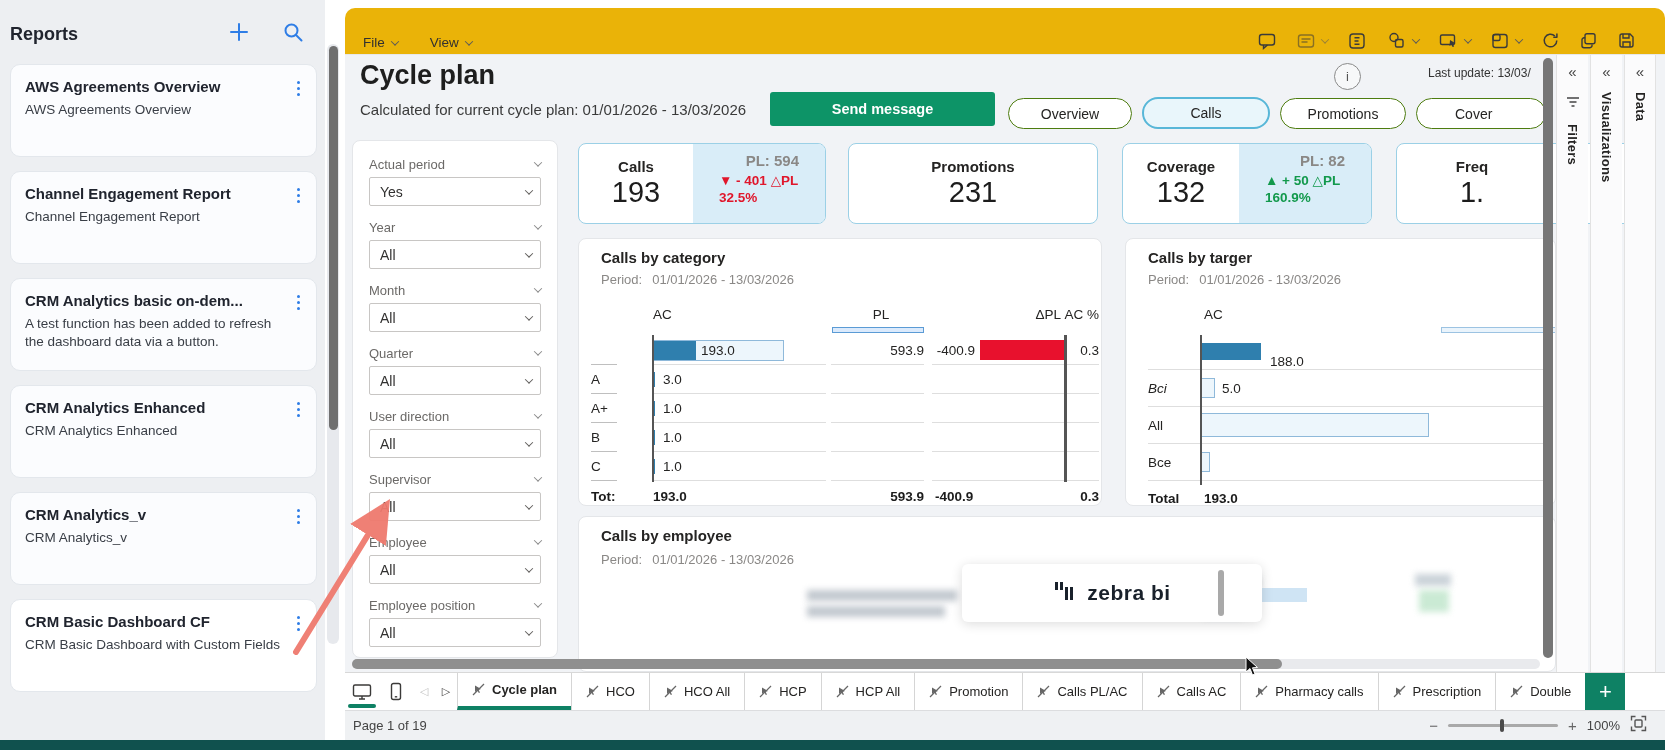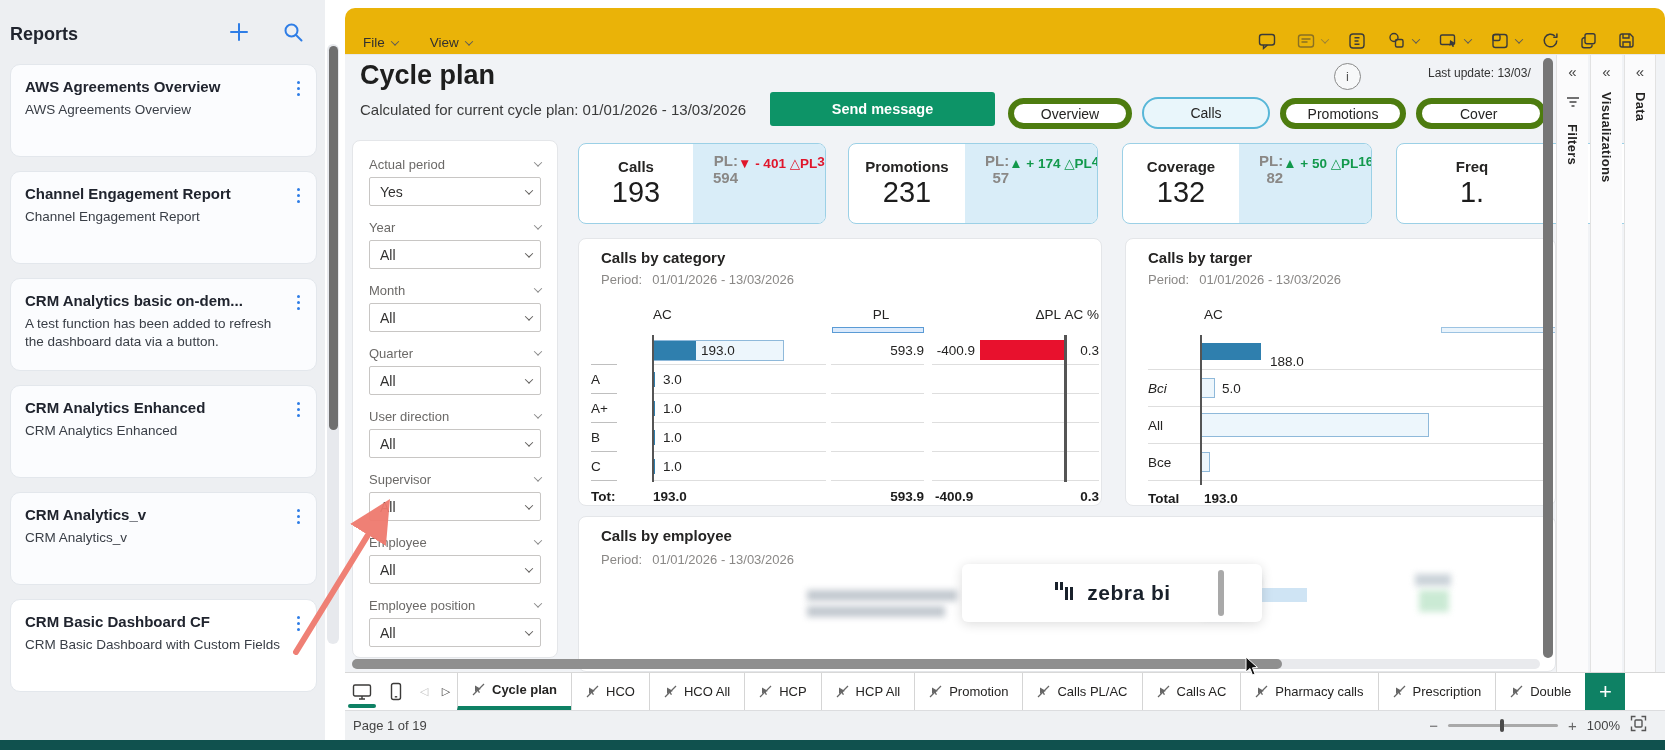--- a/index.html
+++ b/index.html
@@ -27,38 +27,38 @@
   .chv { display:inline-block; width:6px; height:6px; border-right:1.4px solid #5a5a5a; border-bottom:1.4px solid #5a5a5a; transform:rotate(45deg) translate(-1px,-1px); }
   .tb-icons { margin-left:auto; display:flex; align-items:center; gap:13px; }
   .tb-btn { display:flex; align-items:center; gap:6px; padding:3px; }
   .tb-btn svg { display:block; }
 
   .canvas-bg { left:345px; top:55px; width:1320px; height:617px; background:#f1f3f6; }
 
   .page-title { left:360px; top:60px; font-size:27px; font-weight:bold; color:#1e1e1e; }
   .page-sub { left:360px; top:101px; font-size:15px; color:#3a3a3a; }
   .send-btn { left:770px; top:92px; width:225px; height:34px; background:#0d9467; color:#fff; font-size:14.5px; font-weight:bold; display:flex; align-items:center; justify-content:center; border-radius:3px; }
-  .nav-btn { top:98px; height:31px; border-radius:16px; background:#fff; border:6px solid #4d7c0f; font-size:14px; color:#252423; display:flex; align-items:center; justify-content:center; }
+  .nav-btn { top:98px; height:31px; border-radius:16px; background:#fff; border:1px solid #4d7c0f; font-size:14px; color:#252423; display:flex; align-items:center; justify-content:center; }
   .nav-btn.active { background:#e9f6fb; border:2px solid #58b7d8; }
   .info-circle { left:1334px; top:63px; width:27px; height:27px; border:1px solid #8a8a8a; border-radius:50%; display:flex; align-items:center; justify-content:center; font-size:13px; color:#555; background:#f7f8f9; }
   .last-update { left:1428px; top:66px; width:116px; font-size:12px; color:#333; white-space:nowrap; overflow:hidden; }
 
   
   .filter-card { left:352px; top:140px; width:206px; height:518px; background:#fff; border:1px solid #e4e6e9; border-radius:8px; padding:14px 16px 0; overflow:hidden; display:flex; flex-direction:column; gap:12px; }
   .fgroup .flabel { display:flex; align-items:center; font-size:13px; color:#6b6967; height:18px; margin-bottom:4px; }
   .flabel .chv { margin-left:auto; border-color:#8a8a8a; }
   .fselect { height:29px; border:1px solid #c8c6c4; border-radius:2px; background:#fff; display:flex; align-items:center; padding:0 8px 0 10px; font-size:14px; color:#323130; }
   .fselect .chv { margin-left:auto; border-color:#605e5c; }
 
   
   .kpi { top:143px; height:81px; background:#fff; border:1px solid #9bd0e6; border-radius:8px; display:flex; overflow:hidden; }
   .kpi-left { flex:1; display:flex; flex-direction:column; align-items:center; justify-content:center; }
   .kpi-label { font-size:15px; font-weight:bold; color:#252423; }
   .kpi-value { font-size:29px; color:#1c1c1c; margin-top:1px; }
-  .kpi-right { width:132px; background:#d9edf8; padding:8px 20px 6px; display:flex; flex-direction:row; }
+  .kpi-right { width:132px; background:#d9edf8; padding:8px 26px 6px; display:flex; flex-direction:column; }
   .kpi-pl { font-size:15px; font-weight:bold; color:#8a8886; text-align:right; }
   .kpi-delta { font-size:13.5px; font-weight:bold; margin-top:3px; white-space:nowrap; }
   .kpi-pct { font-size:13.5px; font-weight:bold; margin-top:2px; }
   .neg { color:#e0162b; } .pos { color:#12994c; }
 
   
   .card { background:#fff; border:1px solid #e4e6e9; border-radius:8px; }
   .c-title { position:absolute; left:22px; top:10px; font-size:15px; font-weight:bold; color:#252423; }
   .c-period { position:absolute; left:22px; top:33px; font-size:13px; color:#8a8886; }
   .c-period b { font-weight:normal; margin-right:10px; }
@@ -372,25 +372,20 @@
       <div class="kpi-pl">PL: 594</div>
       <div class="kpi-delta neg">▼ - 401 △PL</div>
       <div class="kpi-pct neg">32.5%</div>
     </div>
   </div>
   <div class="abs kpi" style="left:848px; width:250px;">
     <div class="kpi-left">
       <div class="kpi-label">Promotions</div>
       <div class="kpi-value">231</div>
     </div>
-    <div class="kpi-right">
-      <div class="kpi-pl">PL: 57</div>
-      <div class="kpi-delta pos">▲ + 174 △PL</div>
-      <div class="kpi-pct pos">406.2%</div>
-    </div>
   </div>
   <div class="abs kpi" style="left:1122px; width:250px;">
     <div class="kpi-left">
       <div class="kpi-label">Coverage</div>
       <div class="kpi-value">132</div>
     </div>
     <div class="kpi-right">
       <div class="kpi-pl">PL: 82</div>
       <div class="kpi-delta pos">▲ + 50 △PL</div>
       <div class="kpi-pct pos">160.9%</div>

